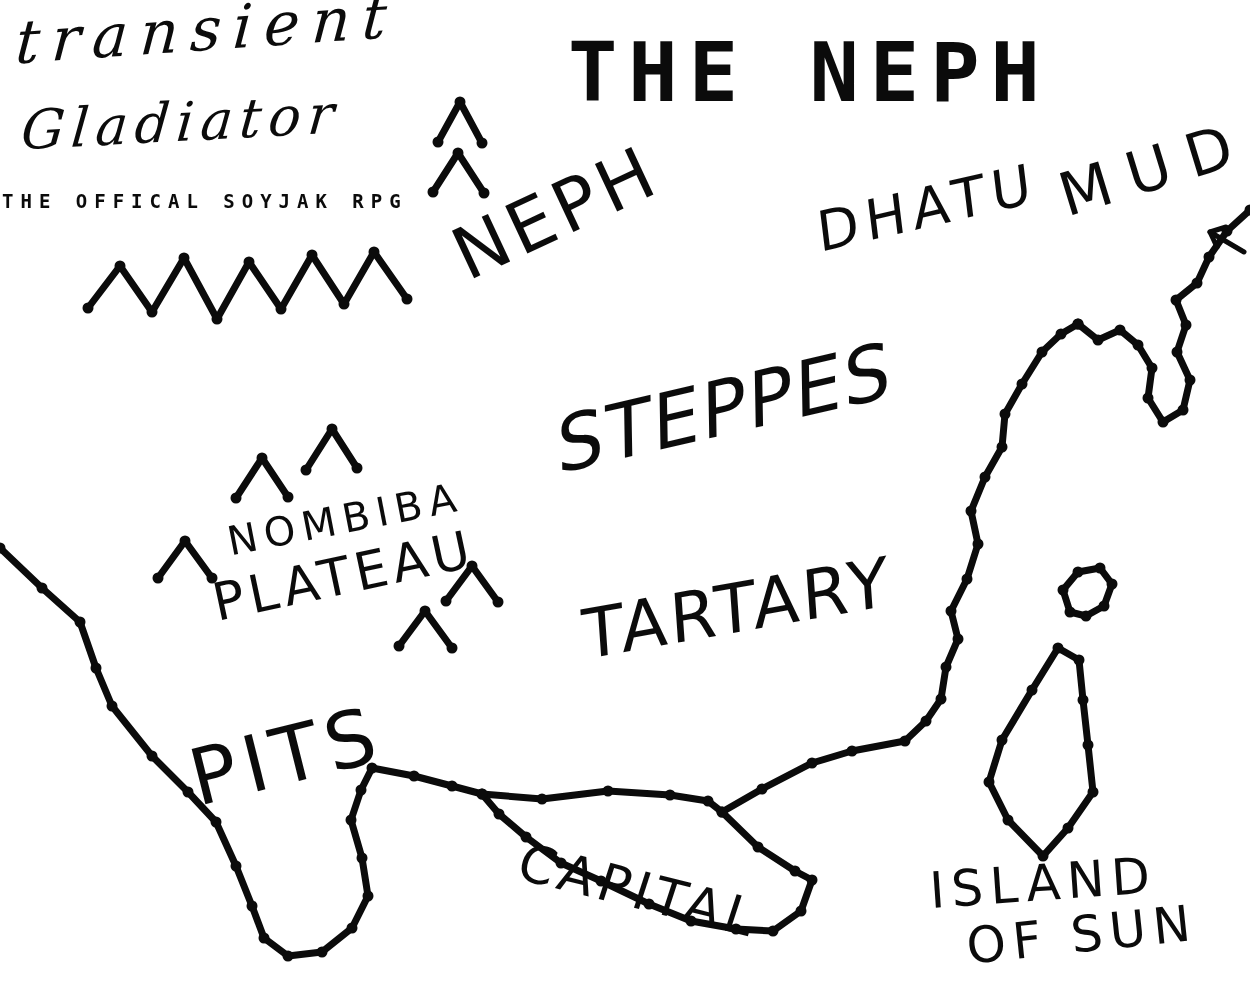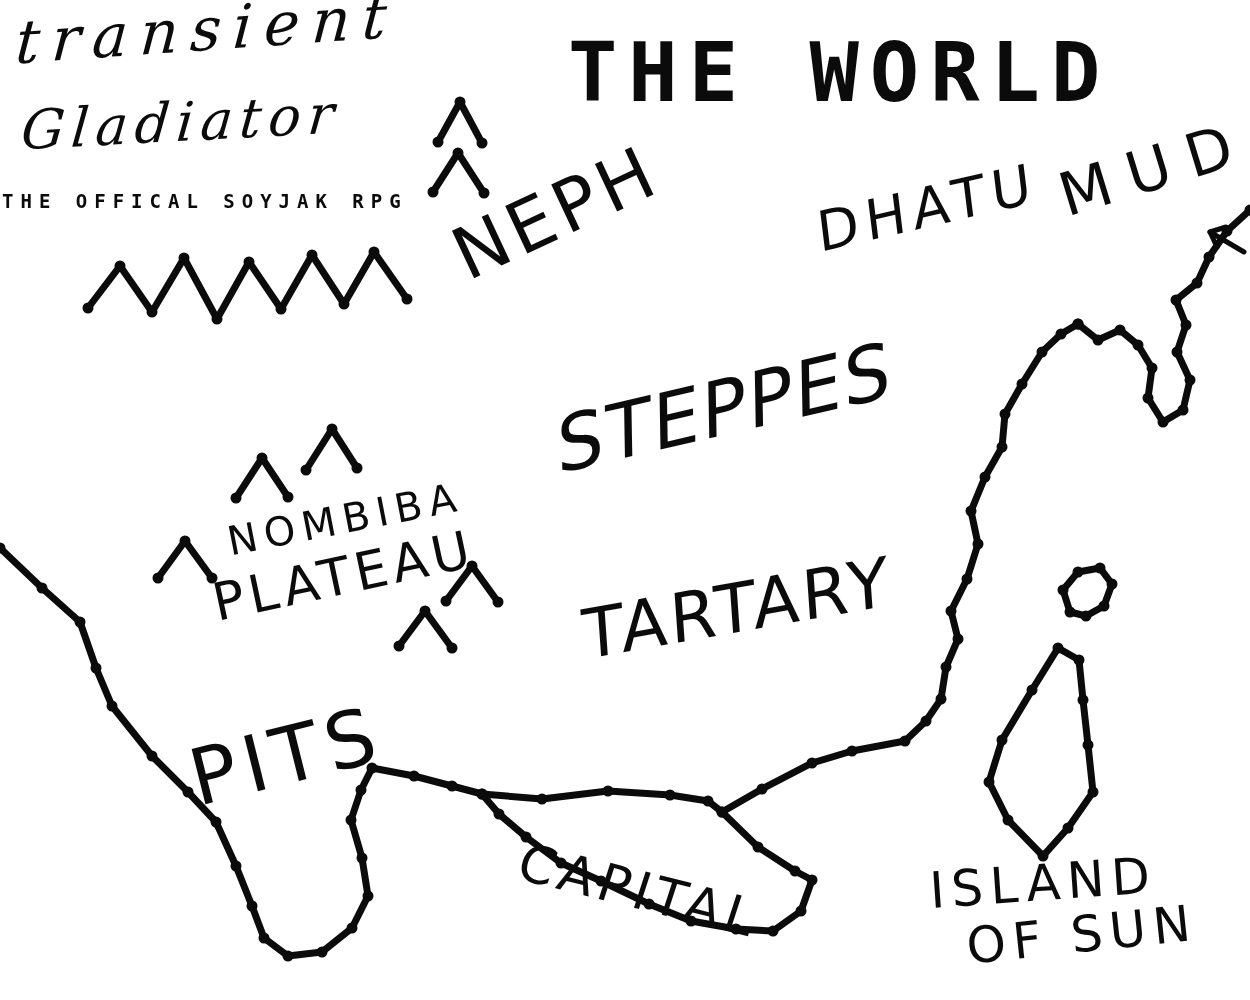--- a/index.html
+++ b/index.html
@@ -234,21 +234,21 @@
         <circle cx="399" cy="646" r="5.5" fill="#0b0b0b"></circle>
         <circle cx="425" cy="611" r="5.5" fill="#0b0b0b"></circle>
         <circle cx="452" cy="648" r="5.5" fill="#0b0b0b"></circle>
       </g>
   </svg>
 
   <div class="label logo-line1">transient</div>
   <div class="label logo-line2">Gladiator</div>
   <div class="label logo-sub">THE OFFICAL SOYJAK RPG</div>
 
-  <div class="label map-title">THE WORLD</div>
+  <div class="label map-title">THE NEPH</div>
 
   <div class="label lbl-neph">NEPH</div>
   <div class="label lbl-dhatu">DHATU</div>
   <div class="label lbl-mud">MUD</div>
   <div class="label lbl-steppes">STEPPES</div>
   <div class="label lbl-tartary">TARTARY</div>
   <div class="label lbl-nombiba">NOMBIBA</div>
   <div class="label lbl-plateau">PLATEAU</div>
   <div class="label lbl-pits">PITS</div>
   <div class="label lbl-capital">CAPITAL</div>

